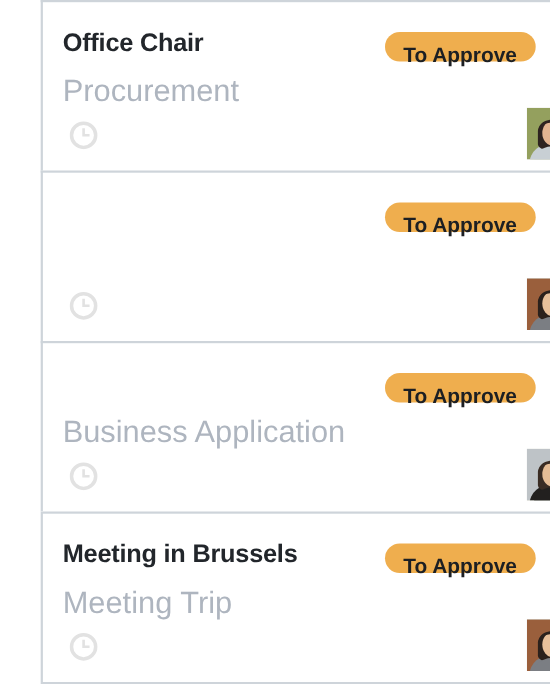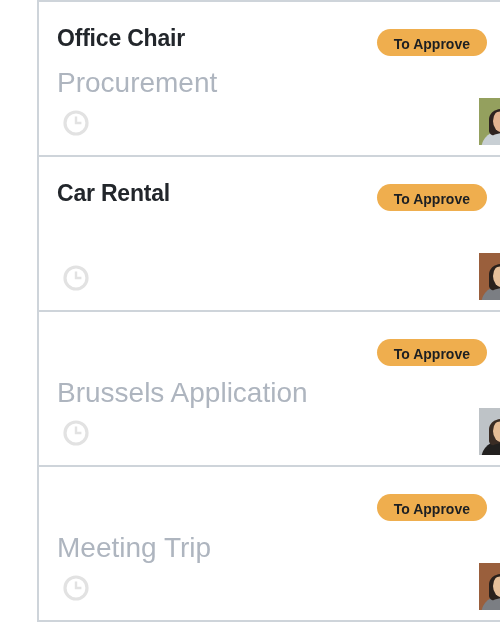--- a/index.html
+++ b/index.html
@@ -67,25 +67,25 @@
     letter-spacing: -0.2px;
     line-height: 28px;
     white-space: nowrap;
   }
 
   .status-badge {
     position: absolute;
     right: 48px;
     top: 27px;
     height: 27px;
-    padding: 2px 17px;
+    padding: 8px 17px;
     border-radius: 14px;
     background: #efae4e;
     color: #1c1f23;
-    font-size: 14px;
+    font-size: 19px;
     font-weight: bold;
     line-height: 27px;
     white-space: nowrap;
     border: none;
     cursor: pointer;
     font-family: "Liberation Sans", sans-serif;
   }
 
   .kebab-menu {
     position: absolute;
@@ -169,21 +169,20 @@
         <path class="av-hair" d="M10 21 C10 9, 37 9, 37 21 L37 33 C37 36, 33 38, 30 38 L17 38 C14 38, 10 36, 10 33 Z" fill="#2E2320"></path>
         <ellipse class="av-skin" cx="23.5" cy="23" rx="9.5" ry="11.5" fill="#E3B491"></ellipse>
         <path class="av-hair" d="M11 19 C12 8, 35 8, 36 19 C32 14, 28 13.5, 23.5 13.5 C19 13.5, 15 14.5, 11 19 Z" fill="#2E2320"></path>
         <ellipse class="av-shirt" cx="23.5" cy="48" rx="17" ry="13" fill="#C8CFD4"></ellipse>
       </svg>
     </div>
   </div>
 
   <div class="card">
     <div class="card-head">
-      <div class="card-title">Car Rental</div>
       <button class="status-badge">To Approve</button>
       <div class="kebab-menu">
         <i></i>
         <i></i>
         <i></i>
       </div>
     </div>
     <div class="clock-icon">
       <svg width="26" height="26" viewBox="0 0 26 26" aria-hidden="true">
         <circle cx="13" cy="13" r="11" fill="none" stroke="#E2E2E2" stroke-width="3.2"></circle>
@@ -204,41 +203,42 @@
 
   <div class="card">
     <div class="card-head">
       <button class="status-badge">To Approve</button>
       <div class="kebab-menu">
         <i></i>
         <i></i>
         <i></i>
       </div>
     </div>
-    <div class="card-subtitle">Brussels Application</div>
+    <div class="card-subtitle">Business Application</div>
     <div class="clock-icon">
       <svg width="26" height="26" viewBox="0 0 26 26" aria-hidden="true">
         <circle cx="13" cy="13" r="11" fill="none" stroke="#E2E2E2" stroke-width="3.2"></circle>
         <path d="M13 6.6 L13 13 L18.4 13" fill="none" stroke="#E2E2E2" stroke-width="2.4" stroke-linecap="butt" stroke-linejoin="miter"></path>
       </svg>
     </div>
     <div class="avatar" aria-label="man-in-dark-shirt-window-background-avatar">
       <svg width="47" height="47" viewBox="0 0 47 47" aria-hidden="true">
         <rect class="av-bg" x="0" y="0" width="47" height="47" fill="#BEC3C7"></rect>
         <ellipse class="av-shirt" cx="23.5" cy="50" rx="21" ry="18" fill="#22201F"></ellipse>
         <path class="av-hair" d="M10 21 C10 9, 37 9, 37 21 L37 33 C37 36, 33 38, 30 38 L17 38 C14 38, 10 36, 10 33 Z" fill="#3A2C24"></path>
         <ellipse class="av-skin" cx="23.5" cy="23" rx="9.5" ry="11.5" fill="#E6BD96"></ellipse>
         <path class="av-hair" d="M11 19 C12 8, 35 8, 36 19 C32 14, 28 13.5, 23.5 13.5 C19 13.5, 15 14.5, 11 19 Z" fill="#3A2C24"></path>
         <ellipse class="av-shirt" cx="23.5" cy="48" rx="17" ry="13" fill="#22201F"></ellipse>
       </svg>
     </div>
   </div>
 
   <div class="card last">
     <div class="card-head">
+      <div class="card-title">Meeting in Brussels</div>
       <button class="status-badge">To Approve</button>
       <div class="kebab-menu">
         <i></i>
         <i></i>
         <i></i>
       </div>
     </div>
     <div class="card-subtitle">Meeting Trip</div>
     <div class="clock-icon">
       <svg width="26" height="26" viewBox="0 0 26 26" aria-hidden="true">

